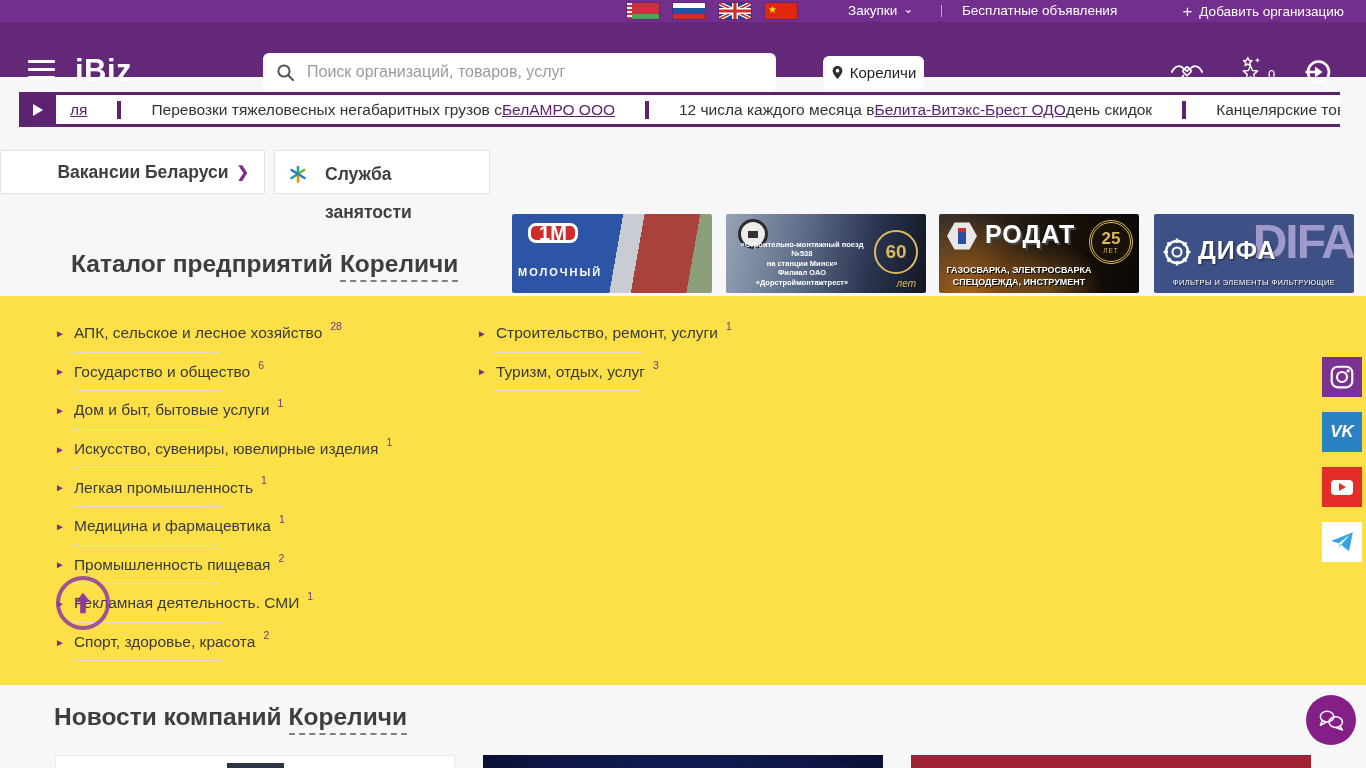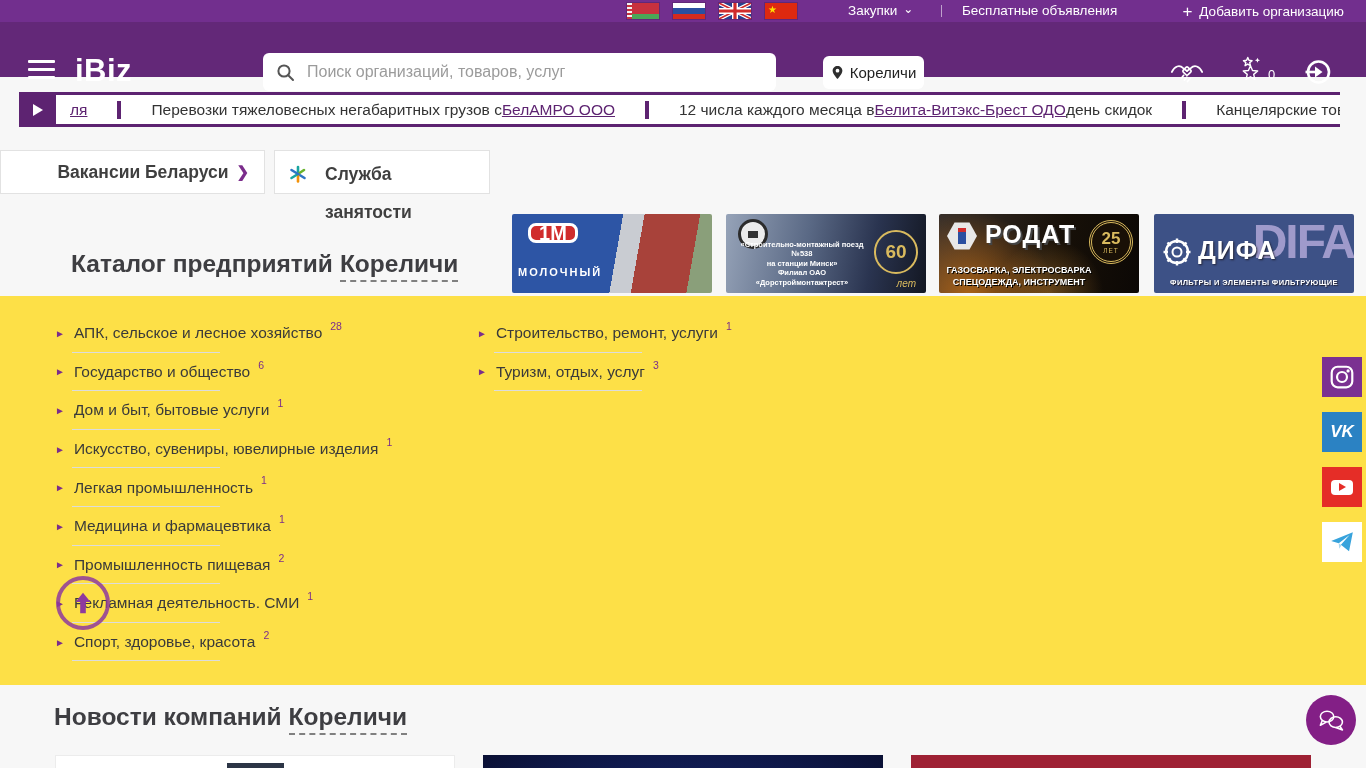--- a/index.html
+++ b/index.html
@@ -92,21 +92,21 @@
   .b3-badge{position:absolute;right:6px;top:6px;width:44px;height:44px;border-radius:50%;border:3px double #d9ba5e;background:#191006;
             color:#d9ba5e;box-sizing:border-box;display:flex;flex-direction:column;align-items:center;justify-content:center;}
   .b3-badge b{font-size:17px;line-height:16px;}
   .b3-badge span{font-size:6.5px;letter-spacing:1px;}
   .b3-sub{position:absolute;left:0;bottom:5px;width:160px;color:#fff;font-weight:700;font-size:9px;line-height:12px;text-align:center;
           text-shadow:1px 1px 0 #000;}
   .banner-difa{left:1154px;background:#3d5186;}
   .b4-watermark{position:absolute;right:0px;top:0px;color:rgba(164,158,207,.95);font-weight:900;font-size:48px;letter-spacing:-2px;line-height:56px;}
   .b4-gear{position:absolute;left:8px;top:23px;}
   .b4-title{position:absolute;left:44px;top:22px;color:#fff;font-weight:700;font-size:25px;letter-spacing:1px;text-shadow:1px 1px 2px #223;}
-  .b4-sub{position:absolute;left:0;bottom:6px;width:100%;text-align:center;color:#fff;font-weight:700;font-size:7.5px;letter-spacing:.4px;
+  .b4-sub{position:absolute;left:0;bottom:6px;width:100%;text-align:center;color:#fff;font-weight:400;font-size:7.5px;letter-spacing:.4px;
           text-shadow:1px 1px 1px #223;}
 
   
   .catalog-section{position:absolute;left:0;top:296px;width:100%;height:389px;background:#fde047;}
   .cat-col{position:absolute;top:18px;}
   .cat-col-left{left:55px;width:420px;}
   .cat-col-right{left:477px;width:420px;}
   .cat-item{position:relative;height:38.6px;display:flex;align-items:center;cursor:pointer;}
   .cat-item::before{content:"►";color:#7b2d8b;font-size:10px;margin-right:9px;}
   .cat-item::after{content:"";position:absolute;left:17px;bottom:0;width:148px;border-bottom:1px solid #dcdcdc;}

